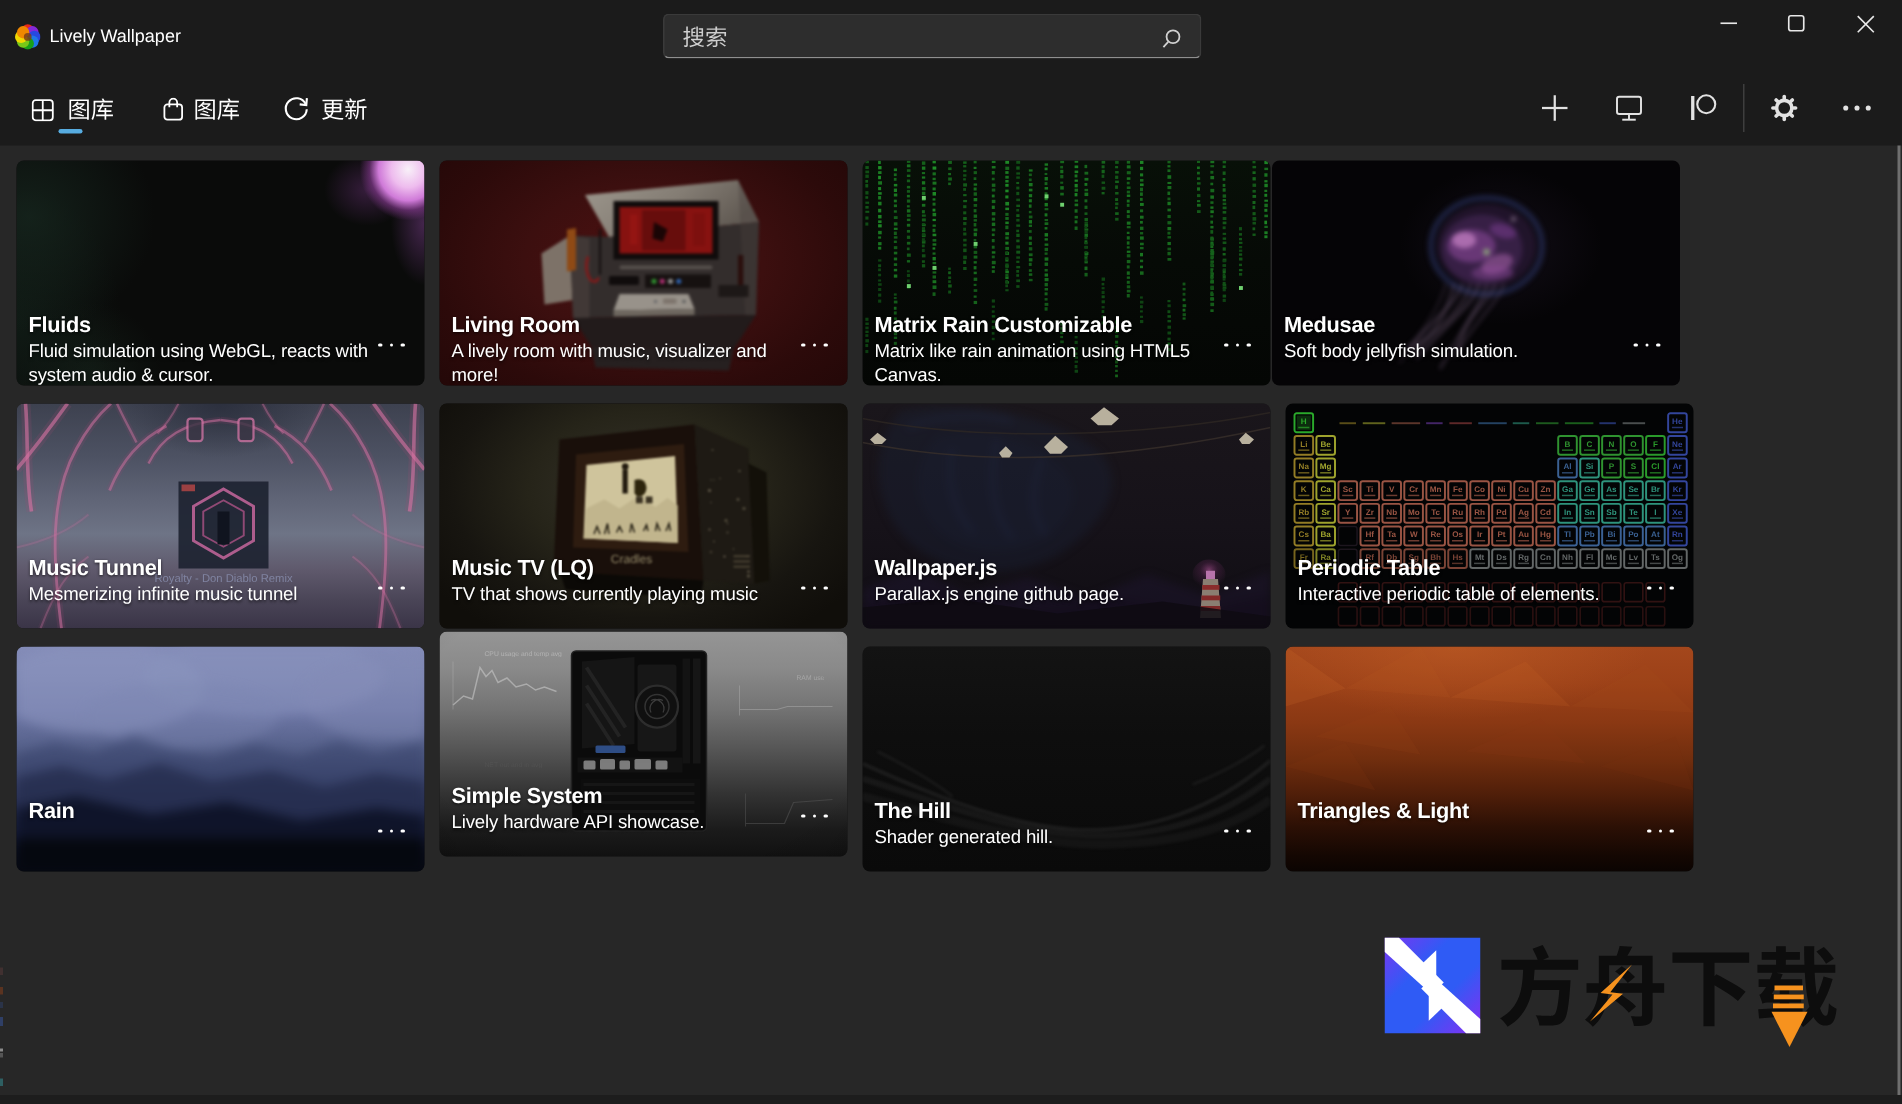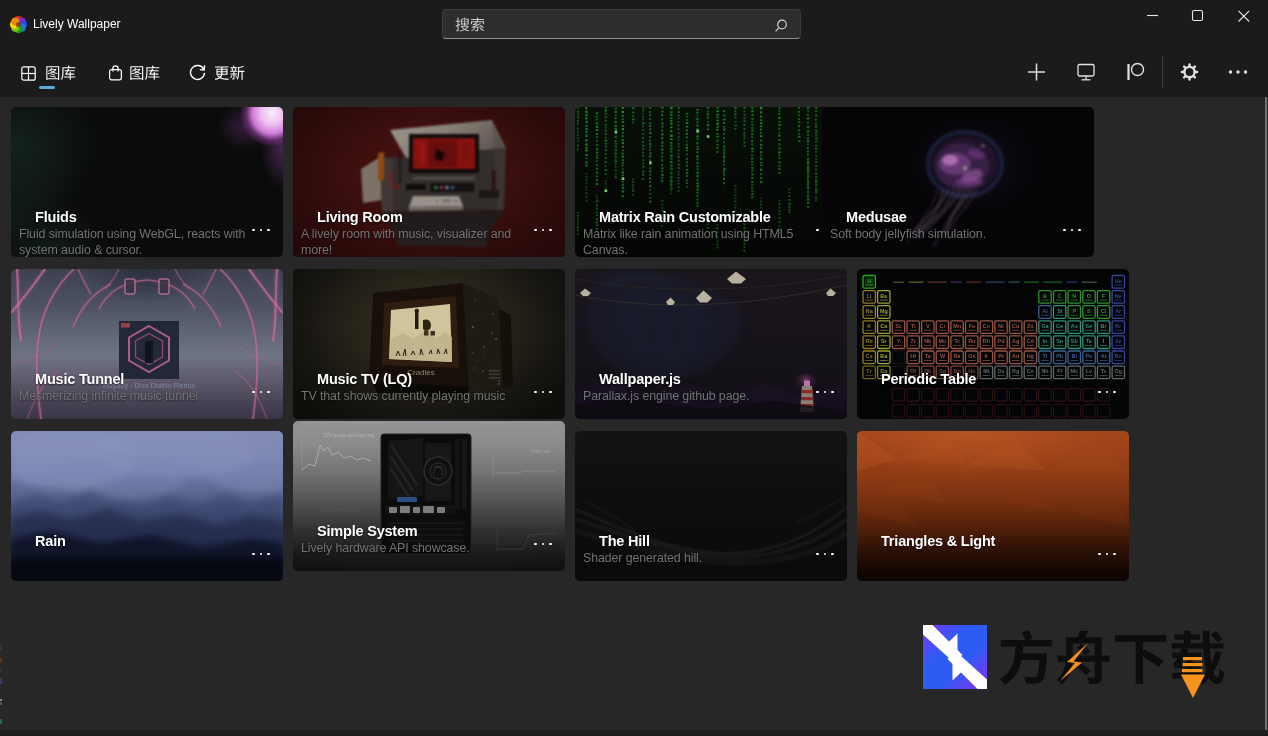--- a/index.html
+++ b/index.html
@@ -5,23 +5,23 @@
   font-family:"Liberation Sans", sans-serif; position:relative; }
 #header { position:absolute; left:0; top:0; width:1268px; height:97px; background:#1b1b1b; }
 #apptitle { position:absolute; left:33px; top:17px; font-size:12px; color:#ffffff; }
 #search { position:absolute; left:442px; top:9px; width:359px; height:30px; background:#2d2d2d;
   border:1px solid #3a3a3a; border-bottom-color:#8f8f8f; border-radius:4px; }
 #tabline { position:absolute; left:39px; top:86px; width:16px; height:3px; border-radius:1.5px; background:#57ace0; }
 .card { position:absolute; width:272px; height:150px; border-radius:5px; overflow:hidden;
   background:#111; box-shadow:0 0 0 1px rgba(255,255,255,0.055) inset; }
 .art { position:absolute; inset:0; }
 .art svg { position:absolute; left:0; top:0; }
-.ctitle { position:absolute; left:8px; top:102px; font-size:14.5px; font-weight:bold; letter-spacing:-0.2px; color:#ffffff; text-shadow:0 1px 2px rgba(0,0,0,.7);margin-left:16px; }
+.ctitle { position:absolute; left:8px; top:102px; font-size:14.5px; font-weight:bold; letter-spacing:-0.2px; color:#ffffff; text-shadow:0 1px 2px rgba(0,0,0,.7); }
 .cdesc { position:absolute; left:8px; top:118.5px; width:232px; font-size:12.4px; line-height:16.2px;
-  letter-spacing:-0.1px; color:#737373; text-shadow:0 1px 2px rgba(0,0,0,.6); }
+  letter-spacing:-0.1px; color:#ffffff; text-shadow:0 1px 2px rgba(0,0,0,.6); }
 .cdots { position:absolute; right:13px; top:121.5px; display:flex; gap:4.8px; }
 .cdots i { width:2.8px; height:2.8px; border-radius:50%; background:#fff; display:block; }
 #scroll { position:absolute; right:1px; top:97px; width:2px; height:639px; background:#6f6f6f; }
 </style></head>
 <body>
 <div id="header">
 <svg width="17" height="17" viewBox="0 0 17 17" style="position:absolute;left:10px;top:16px">
 <circle cx="8.50" cy="4.20" r="4.1" fill="#e82818"></circle>
 <circle cx="11.61" cy="5.49" r="4.1" fill="#8428d8"></circle>
 <circle cx="12.90" cy="8.60" r="4.1" fill="#2848e0"></circle>
@@ -865,21 +865,21 @@
       </svg>
     </div>
 <div class="ctitle">Matrix Rain Customizable</div>
 <div class="cdesc">Matrix like rain animation using HTML5 Canvas.</div>
 <div class="cdots">
       <i></i>
       <i></i>
       <i></i>
     </div>
 </div>
-<div class="card" style="left:822px;top:107px;">
+<div class="card" style="left:848px;top:107px;">
     <div class="art" style="background:radial-gradient(90px 70px at 56% 38%, #120d17 0%, rgba(9,7,11,0) 75%),#050406;">
 <svg width="272" height="150" viewBox="0 0 272 150" xmlns="http://www.w3.org/2000/svg" style="filter:blur(1.8px)">
 <ellipse cx="143" cy="57" rx="37" ry="32" fill="none" stroke="#36468a" stroke-width="4" opacity=".4"></ellipse>
 <ellipse cx="143" cy="57" rx="33" ry="28" fill="#261631" opacity=".8"></ellipse>
 <ellipse cx="140" cy="59" rx="27" ry="23" fill="#4a2a5c" opacity=".55"></ellipse>
 <ellipse cx="133" cy="57" rx="16" ry="11" fill="#9a4fa8" opacity=".5"></ellipse>
 <ellipse cx="128" cy="53" rx="8" ry="5.5" fill="#cf89cc" opacity=".65"></ellipse>
 <ellipse cx="150" cy="69" rx="11" ry="6" fill="#b469b4" opacity=".5" transform="rotate(-20 150 69)"></ellipse>
 <ellipse cx="154" cy="47" rx="9" ry="4.5" fill="#7a3c8f" opacity=".55" transform="rotate(15 154 47)"></ellipse>
 <ellipse cx="147" cy="75" rx="14" ry="5" fill="#8f4a9a" opacity=".45"></ellipse>
@@ -1540,20 +1540,21 @@
         <rect x="109.25" y="12.5" width="15" height="1.3" fill="#c05050" opacity=".6"></rect>
         <rect x="128.5" y="12.5" width="19" height="1.3" fill="#4a86c8" opacity=".6"></rect>
         <rect x="151.5" y="12.5" width="11" height="1.3" fill="#3ab89a" opacity=".6"></rect>
         <rect x="167.0" y="12.5" width="15" height="1.3" fill="#3bb83b" opacity=".6"></rect>
         <rect x="186.25" y="12.5" width="19" height="1.3" fill="#35c235" opacity=".6"></rect>
         <rect x="209.25" y="12.5" width="11" height="1.3" fill="#4a66dd" opacity=".6"></rect>
         <rect x="224.75" y="12.5" width="15" height="1.3" fill="#9aa0a0" opacity=".6"></rect>
       </svg>
     </div>
 <div class="ctitle">Periodic Table</div>
+<div class="cdesc">Interactive periodic table of elements.</div>
 <div class="cdots">
       <i></i>
       <i></i>
       <i></i>
     </div>
 </div>
 <div class="card" style="left:11px;top:431px;">
     <div class="art" style="background:linear-gradient(180deg,#848cb8 0%,#7d86b2 14%,#7079a8 28%,#57628c 44%,#3d476e 58%,#252d50 72%,#141936 84%,#0a0d1e 93%,#060810 100%);">
 <svg width="272" height="150" viewBox="0 0 272 150" xmlns="http://www.w3.org/2000/svg" style="filter:blur(3.5px)">
 <ellipse cx="55" cy="28" rx="70" ry="30" fill="#8d96c0" opacity=".55"></ellipse>

